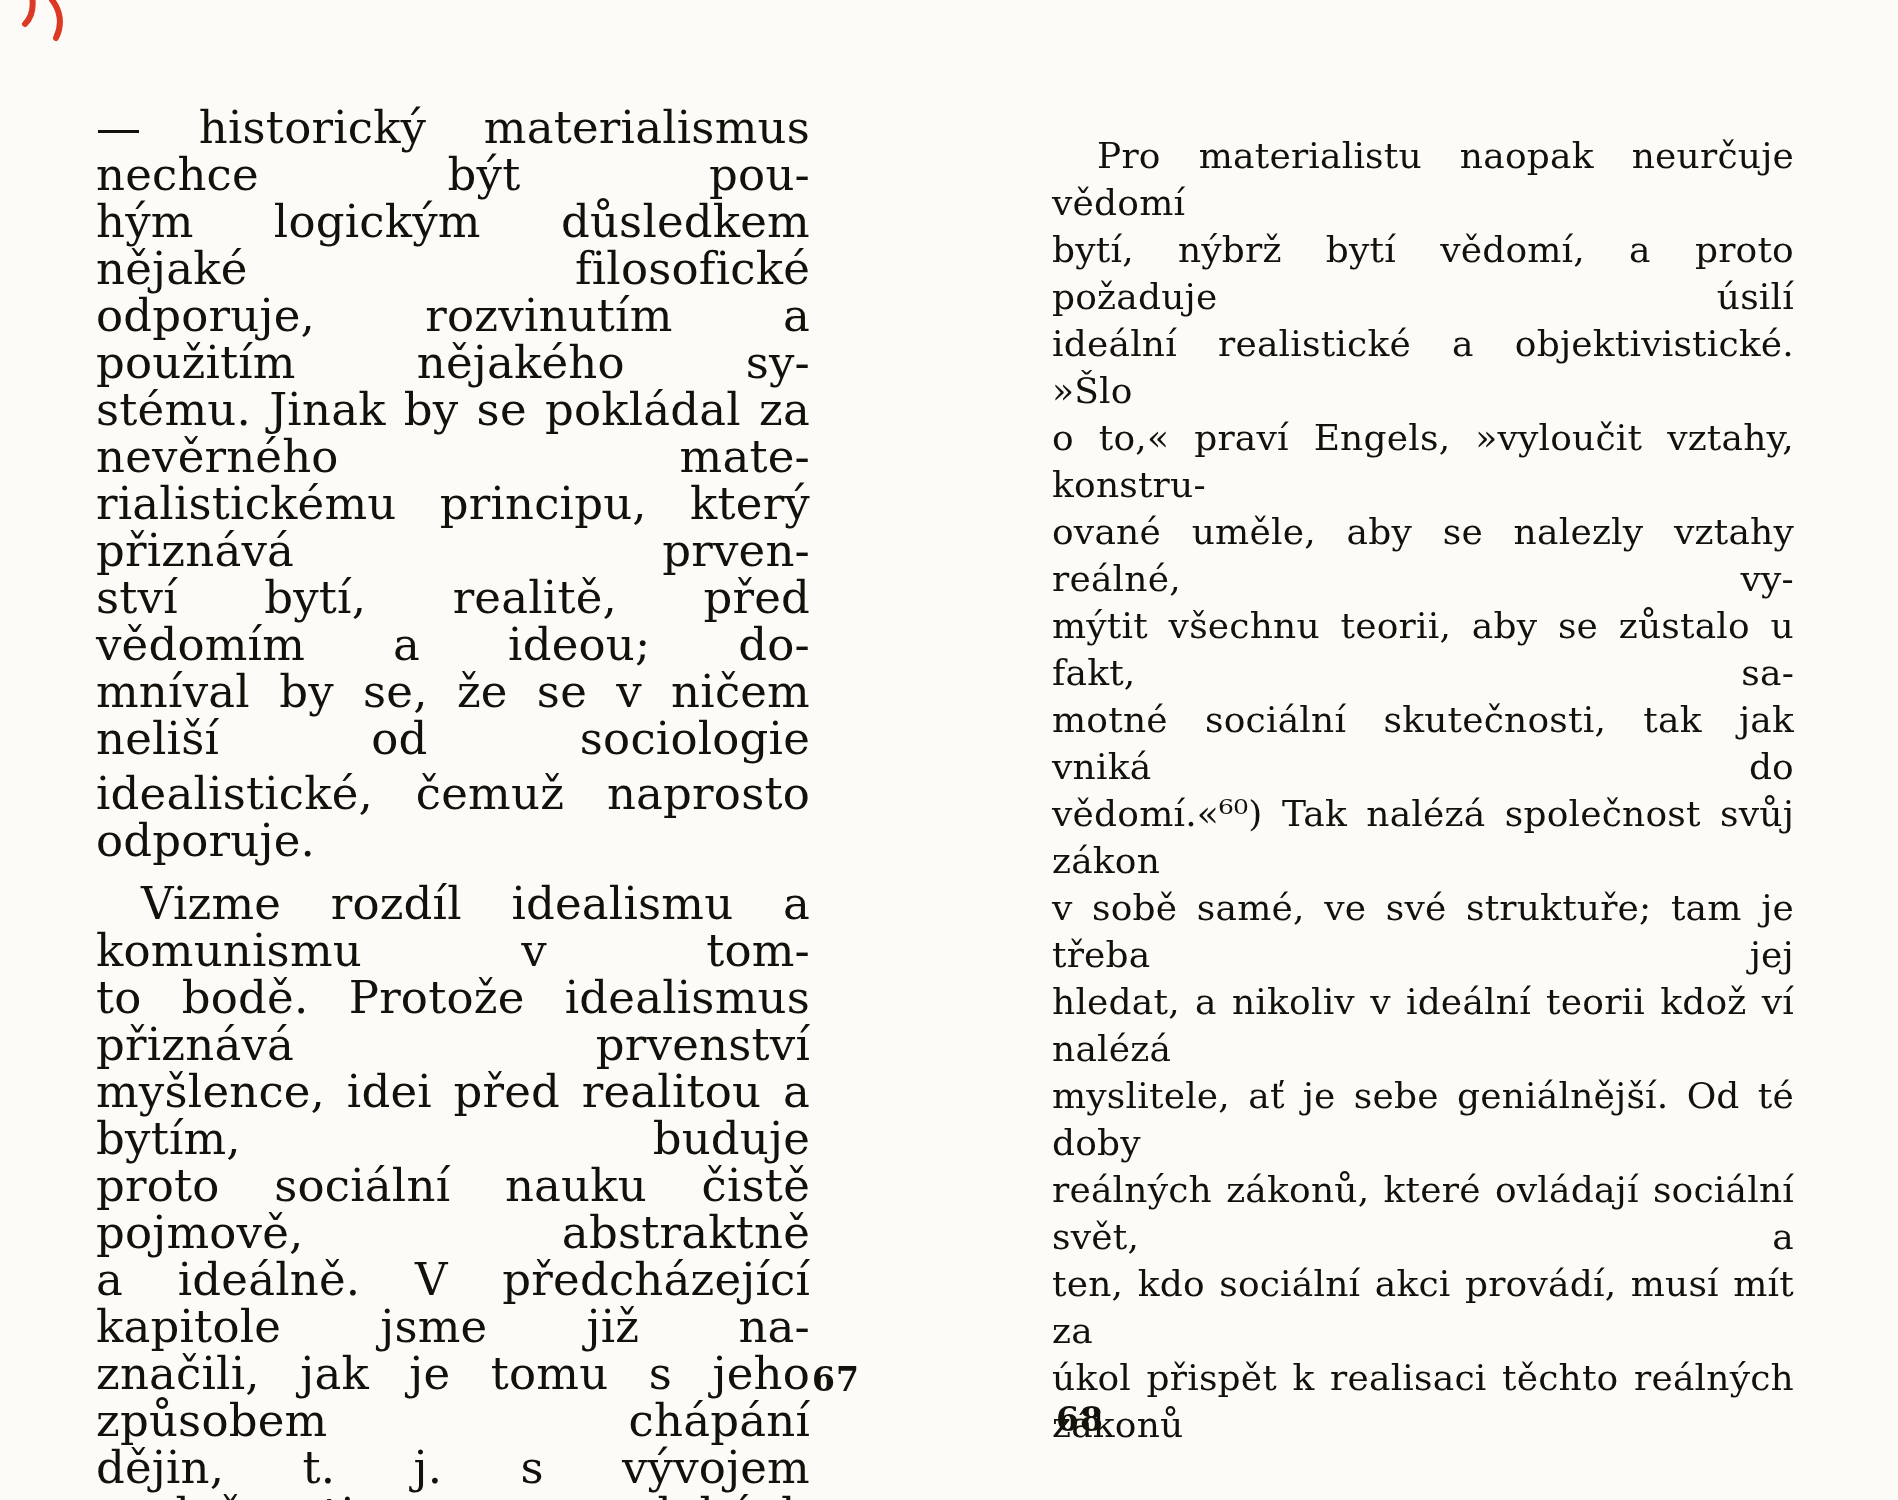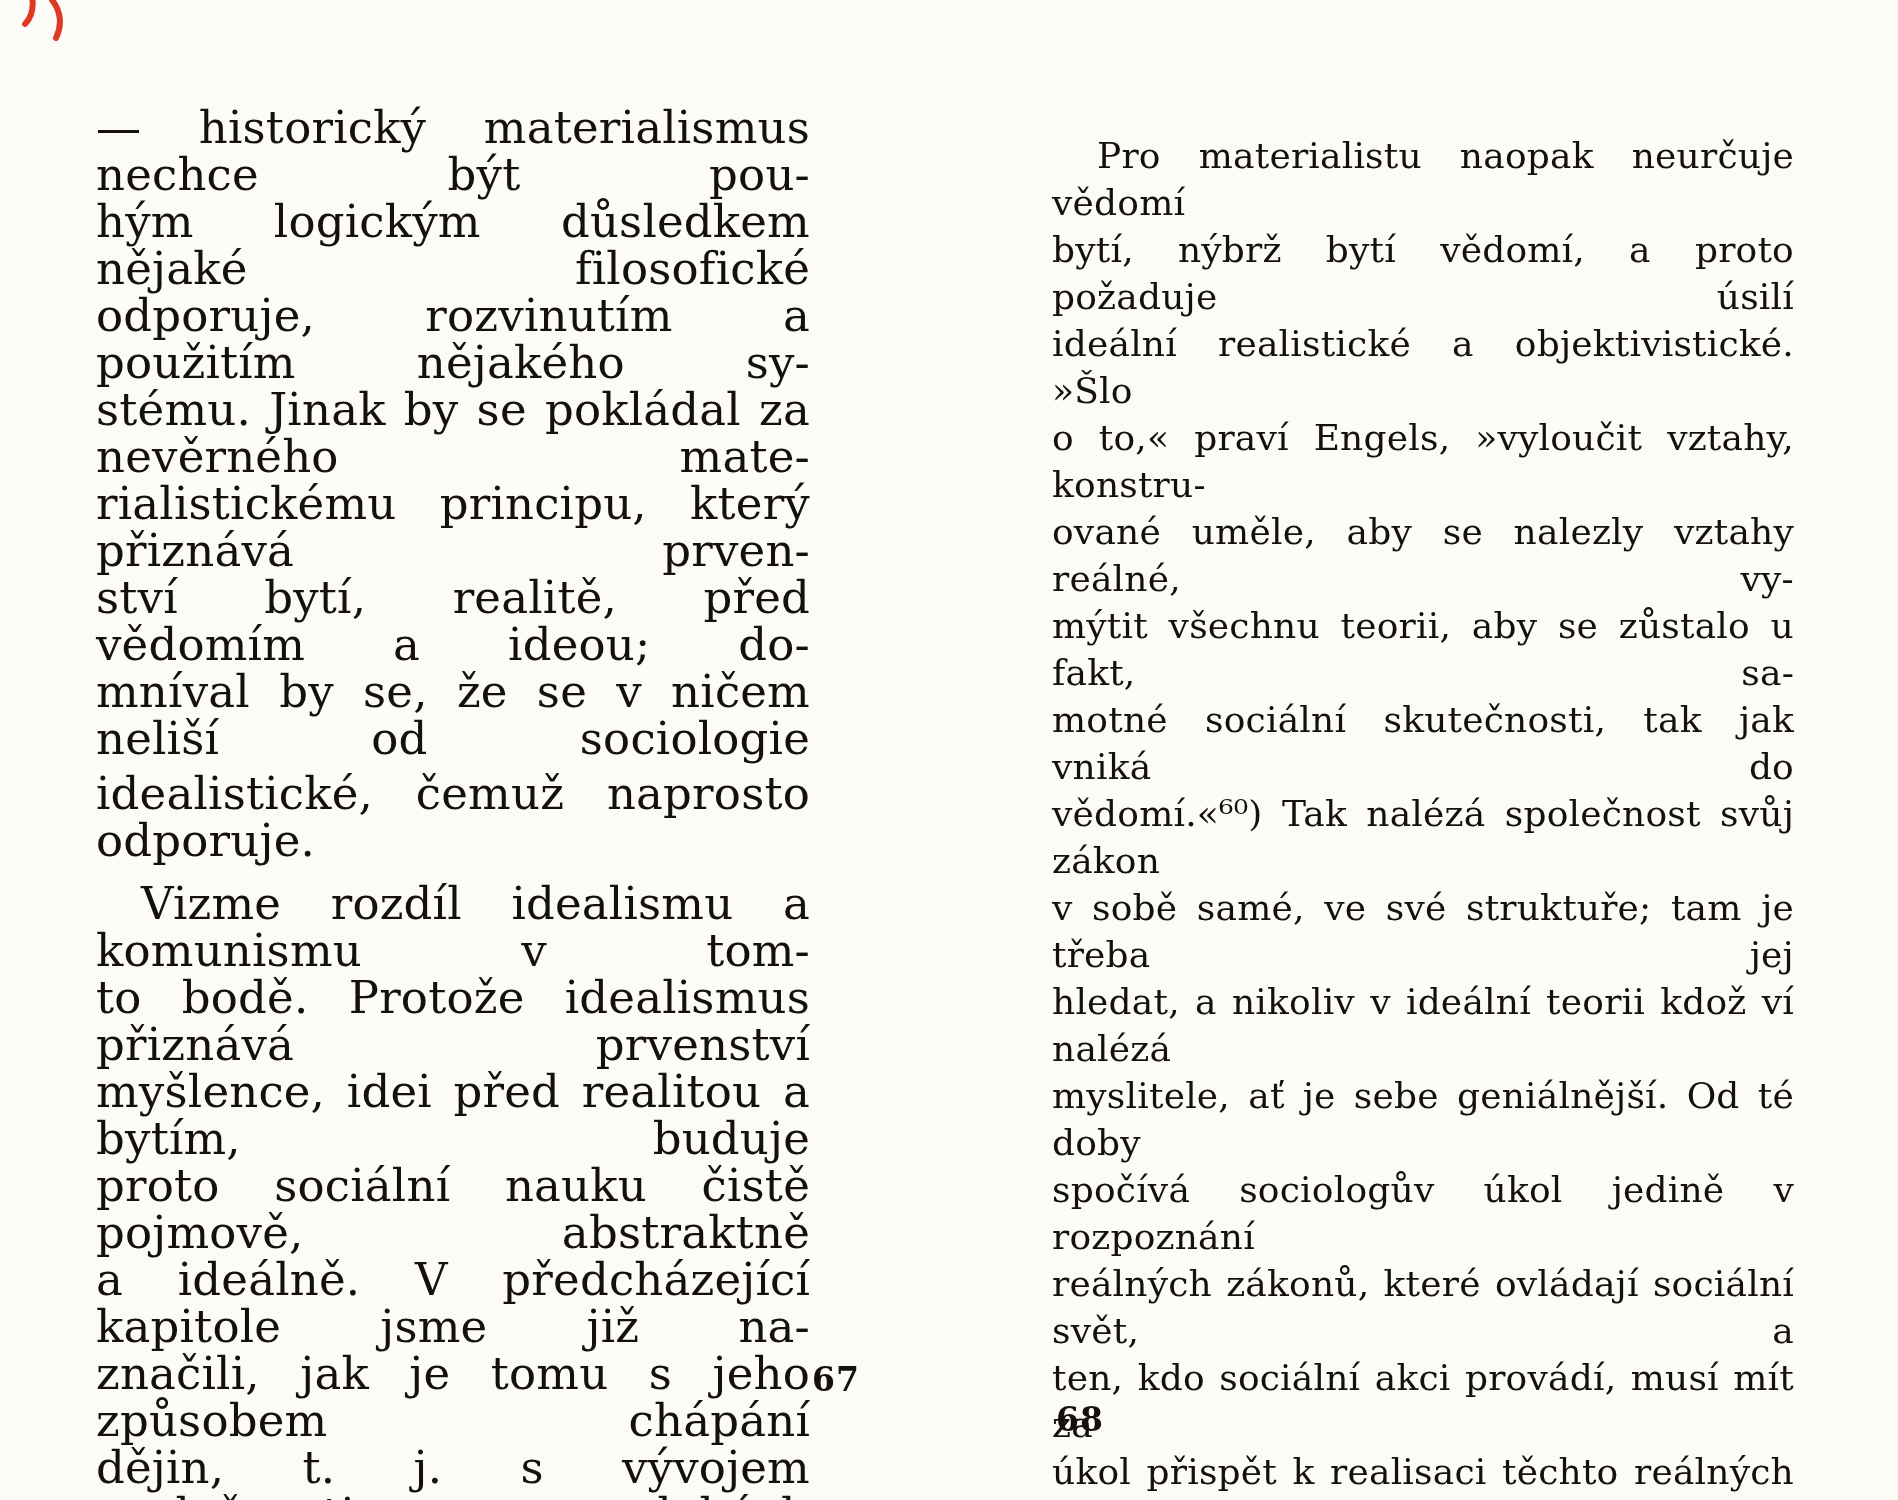--- a/index.html
+++ b/index.html
@@ -69,21 +69,20 @@
       <div class="line">bytí, nýbrž bytí vědomí, a proto požaduje úsilí</div>
       <div class="line">ideální realistické a objektivistické. »Šlo</div>
       <div class="line">o to,« praví Engels, »vyloučit vztahy, konstru-</div>
       <div class="line">ované uměle, aby se nalezly vztahy reálné, vy-</div>
       <div class="line">mýtit všechnu teorii, aby se zůstalo u fakt, sa-</div>
       <div class="line">motné sociální skutečnosti, tak jak vniká do</div>
       <div class="line">vědomí.«⁶⁰) Tak nalézá společnost svůj zákon</div>
       <div class="line">v sobě samé, ve své struktuře; tam je třeba jej</div>
       <div class="line">hledat, a nikoliv v ideální teorii kdož ví nalézá</div>
       <div class="line">myslitele, ať je sebe geniálnější. Od té doby</div>
-      <div class="line">spočívá sociologův úkol jedině v rozpoznání</div>
       <div class="line">reálných zákonů, které ovládají sociální svět, a</div>
       <div class="line">ten, kdo sociální akci provádí, musí mít za</div>
       <div class="line">úkol přispět k realisaci těchto reálných zákonů</div>
     </div>
 
   <div class="pagenum pagenum-a">67</div>
 
   <div class="pagenum pagenum-b">68</div>
 
 </div>

